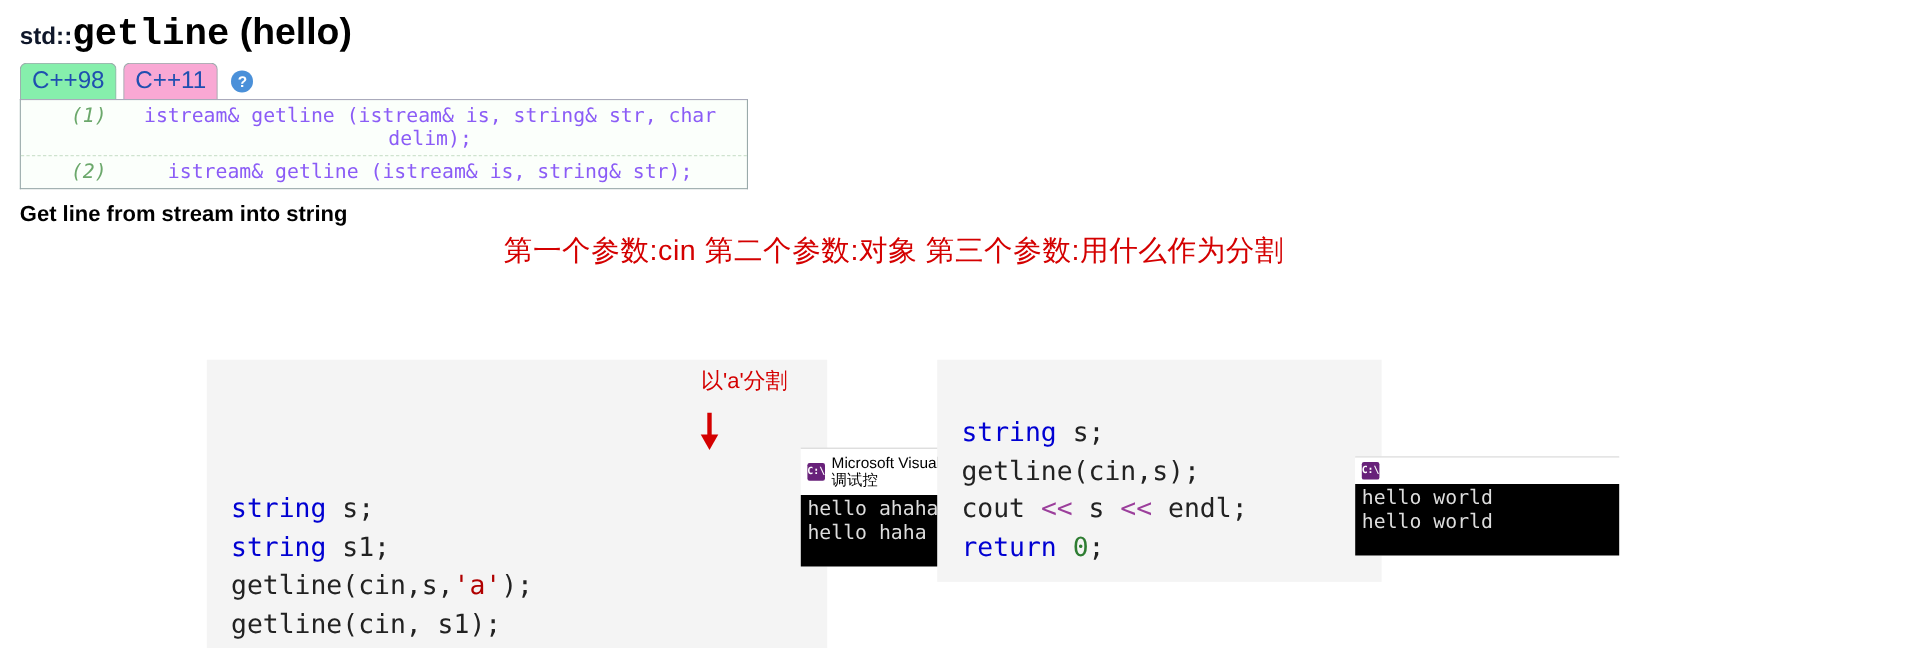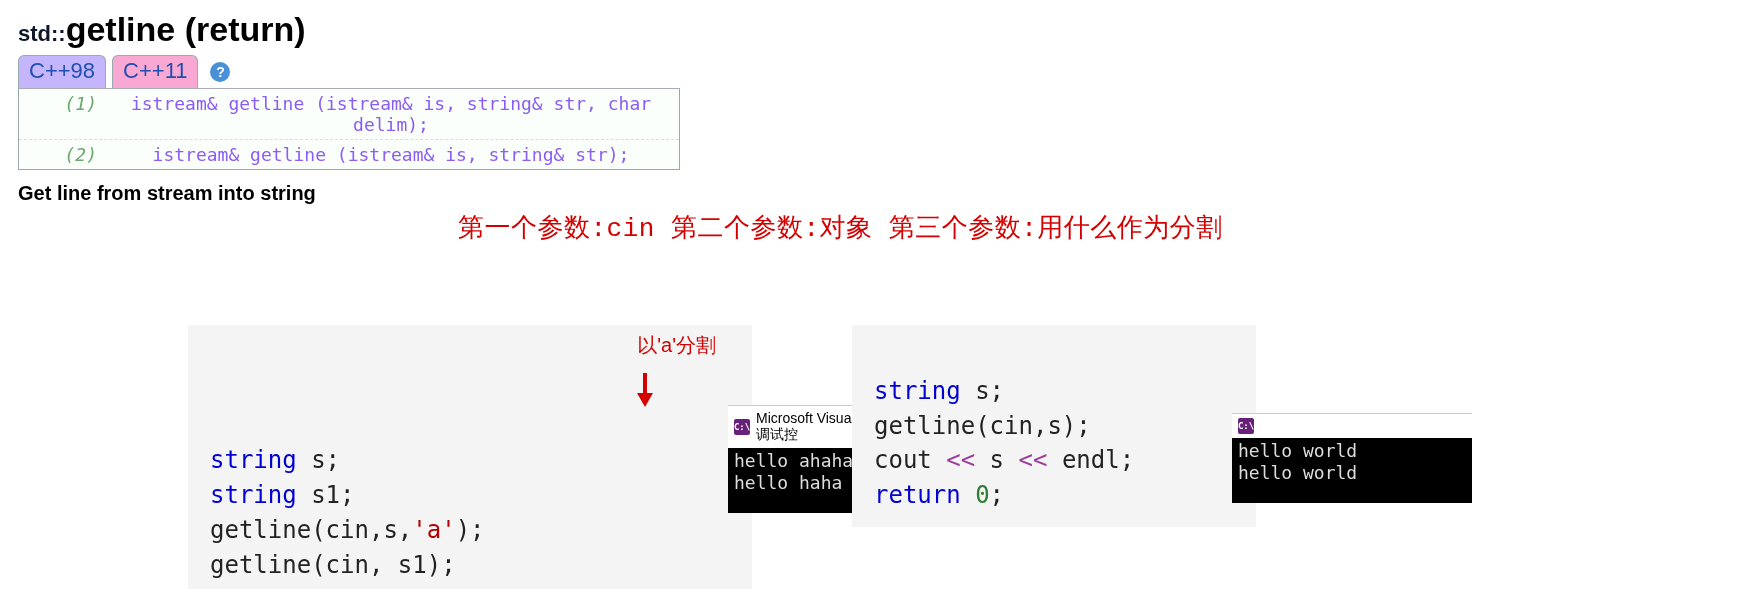--- a/index.html
+++ b/index.html
@@ -17,41 +17,42 @@
   .title-ns {
     color: #0f172a;
     font-weight: bold;
     font-size: 22px;
     margin-top: 32px;
   }
   .title-fn {
     font-weight: bold;
     font-size: 34px;
     color: #000;
+    font-family: Liberation Mono, monospace;
   }
   .title-suffix {
     font-weight: bold;
     font-size: 34px;
     color: #000;
   }
   .tabs-row {
     display: flex;
     align-items: center;
     gap: 6px;
     margin-top: 4px;
   }
   .tab {
     display: inline-block;
     padding: 2px 10px 4px 10px;
     font-size: 22px;
     color: #1f4fb0;
     border: 1px solid #9aa;
     border-bottom: none;
     border-radius: 6px 6px 0 0;
-    background: #c4b5fd;
+    background: #86efac;
     cursor: pointer;
   }
   .tab.inactive {
     background: #f9a8d4;
     color: #1f4fb0;
   }
   .help-icon {
     width: 20px;
     height: 20px;
     border-radius: 50%;
@@ -92,21 +93,21 @@
     flex: 1;
     text-align: center;
   }
   .desc-title {
     font-weight: bold;
     font-size: 20px;
     margin-top: 12px;
   }
   .anno-red {
     color: #d40000;
-    font-family: Liberation Mono, monospace;
+    font-family: Liberation Sans, sans-serif;
     font-size: 26px;
     position: absolute;
     left: 440px;
     top: 200px;
     white-space: nowrap;
     letter-spacing: 0.5px;
   }
   .lower {
     margin-top: 120px;
     display: flex;
@@ -185,21 +186,21 @@
   .vs1 { left: 540px; top: 80px; width: 190px; }
   .vs2 { left: 380px; top: 88px; width: 240px; }
   .rel-wrap { position: relative; }
 </style>
 </head>
 <body>
 
 <div style="position:relative;">
 
   <div class="title-line">
-    <span class="title-ns">std::</span><span class="title-fn">getline</span><span class="title-suffix"> (return)</span>
+    <span class="title-ns">std::</span><span class="title-fn">getline</span><span class="title-suffix"> (hello)</span>
   </div>
 
   <div class="tabs-row">
     <div class="tab">C++98</div>
     <div class="tab inactive">C++11</div>
     <div class="help-icon">?</div>
   </div>
 
   <div class="sig-box">
     <div class="sig-row">

